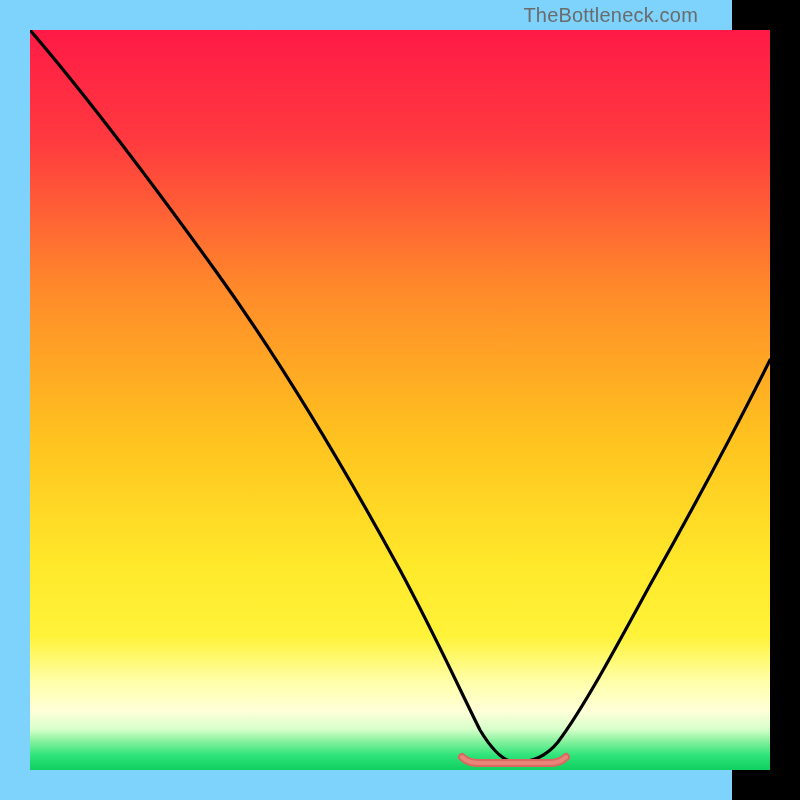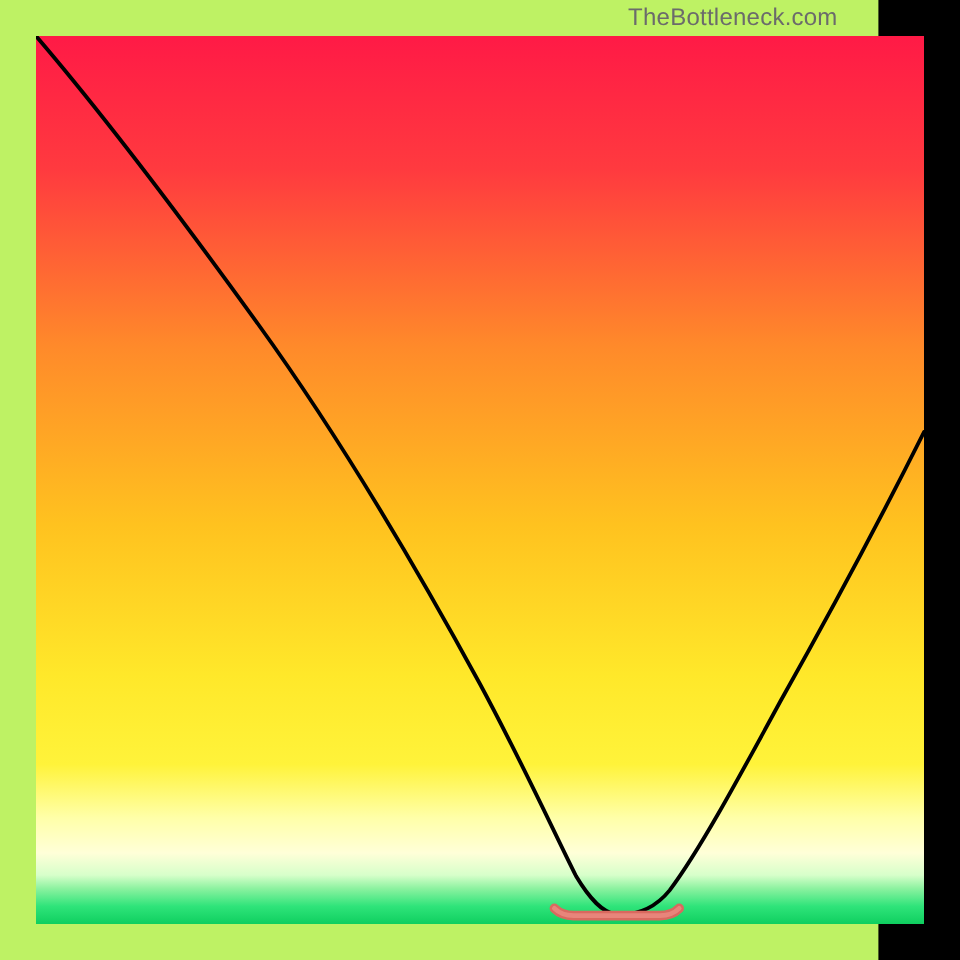--- a/index.html
+++ b/index.html
@@ -8,21 +8,21 @@
     width: 800px;
     height: 800px;
     background: #000;
     overflow: hidden;
     font-family: Arial, Helvetica, sans-serif;
   }
   .frame {
     position: relative;
     width: 732px;
     height: 800px;
-    background: #bef264;
+    background: #7dd3fc;
   }
   .plot-area {
     position: absolute;
     left: 30px;
     top: 30px;
     width: 740px;
     height: 740px;
     overflow: hidden;
   }
   .gradient-bg {

